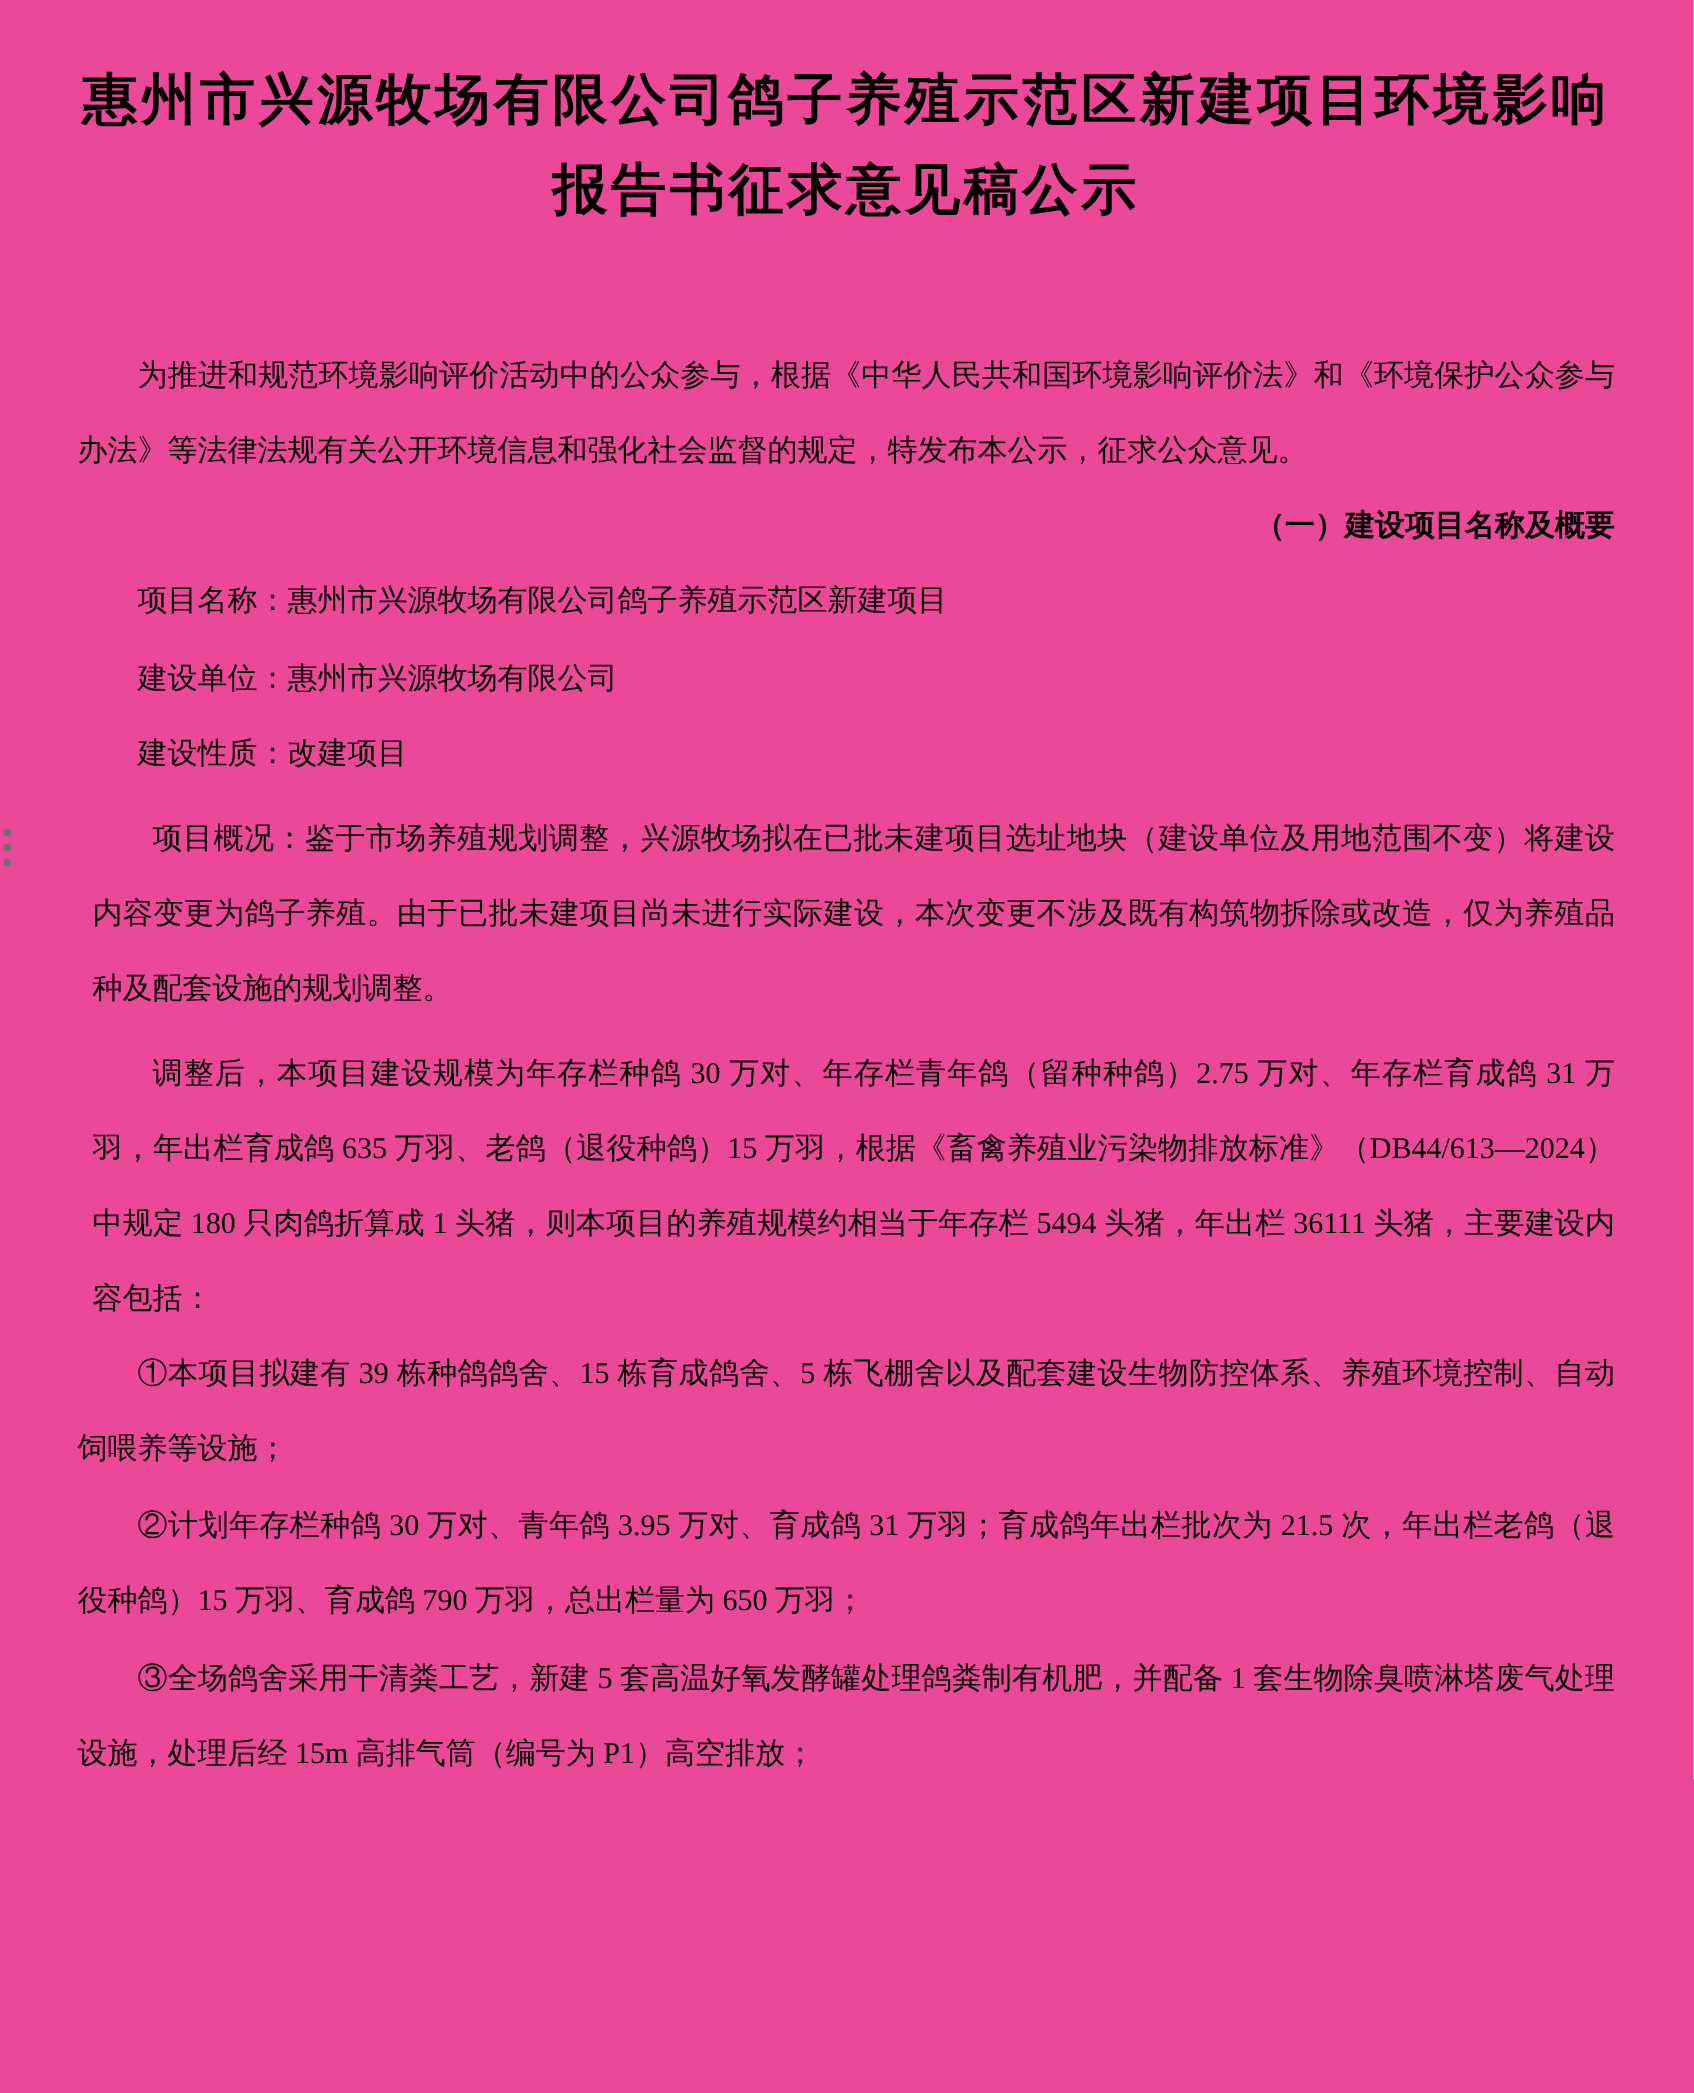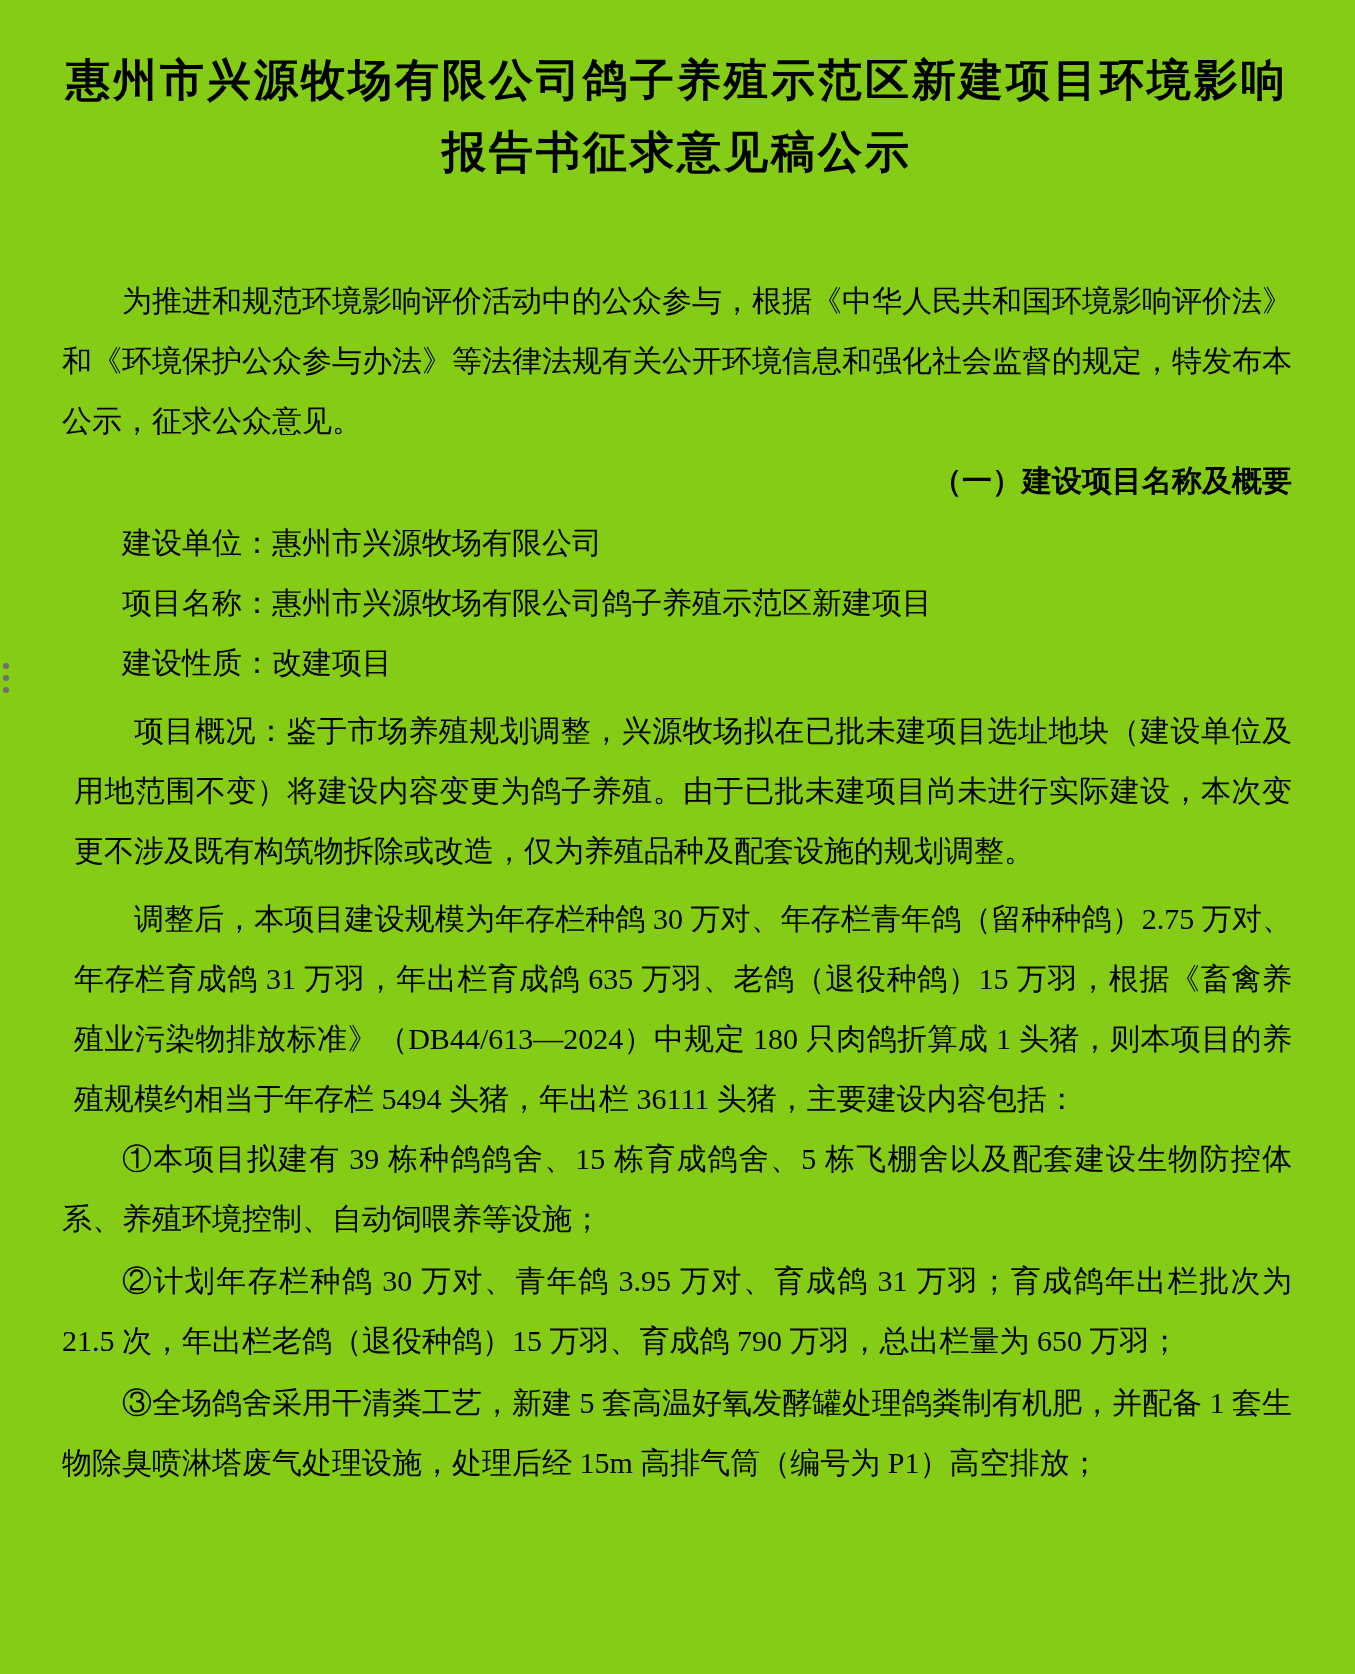--- a/index.html
+++ b/index.html
@@ -1,21 +1,21 @@
 <!DOCTYPE html>
 <html><head>
 <meta charset="utf-8">
 <style>
   * { margin: 0; padding: 0; box-sizing: border-box; }
   html, body { background: #ffffff; }
   .page {
     position: relative;
     width: 1355px;
     height: 1674px;
-    background: #84cc16;
+    background: #ec4899;
     color: #000000;
     overflow: hidden;
     font-family: "Liberation Serif", "DejaVu Serif", serif;
   }
   .content {
     position: absolute;
     left: 62px;
     top: 0;
     width: 1230px;
   }
@@ -24,21 +24,21 @@
     font-family: "Liberation Sans", "DejaVu Sans", sans-serif;
     font-weight: bold;
     font-size: 44px;
     line-height: 72px;
     letter-spacing: 3px;
     text-align: center;
     white-space: nowrap;
   }
   .body-text {
     margin-top: 83px;
-    font-size: 30px;
+    font-size: 24px;
     line-height: 60px;
   }
   .para {
     text-align: justify;
     text-justify: inter-character;
     text-indent: 2em;
   }
   .heading {
     font-weight: bold;
     text-indent: 0;
@@ -79,22 +79,22 @@
   <div class="content">
 
     <h1 class="doc-title">
       <div>惠州市兴源牧场有限公司鸽子养殖示范区新建项目环境影响</div>
       <div>报告书征求意见稿公示</div>
     </h1>
 
     <div class="body-text">
       <p class="para">为推进和规范环境影响评价活动中的公众参与，根据《中华人民共和国环境影响评价法》和《环境保护公众参与办法》等法律法规有关公开环境信息和强化社会监督的规定，特发布本公示，征求公众意见。</p>
       <p class="para heading">（一）建设项目名称及概要</p>
+      <p class="para">项目名称：惠州市兴源牧场有限公司鸽子养殖示范区新建项目</p>
       <p class="para mt2">建设单位：惠州市兴源牧场有限公司</p>
-      <p class="para">项目名称：惠州市兴源牧场有限公司鸽子养殖示范区新建项目</p>
       <p class="para">建设性质：改建项目</p>
       <p class="para mt8">项目概况：鉴于市场养殖规划调整，兴源牧场拟在已批未建项目选址地块（建设单位及用地范围不变）将建设内容变更为鸽子养殖。由于已批未建项目尚未进行实际建设，本次变更不涉及既有构筑物拆除或改造，仅为养殖品种及配套设施的规划调整。</p>
       <p class="para mt8">调整后，本项目建设规模为年存栏种鸽 30 万对、年存栏青年鸽（留种种鸽）2.75 万对、年存栏育成鸽 31 万羽，年出栏育成鸽 635 万羽、老鸽（退役种鸽）15 万羽，根据《畜禽养殖业污染物排放标准》（DB44/613—2024）中规定 180 只肉鸽折算成 1 头猪，则本项目的养殖规模约相当于年存栏 5494 头猪，年出栏 36111 头猪，主要建设内容包括：</p>
       <p class="para">①本项目拟建有 39 栋种鸽鸽舍、15 栋育成鸽舍、5 栋飞棚舍以及配套建设生物防控体系、养殖环境控制、自动饲喂养等设施；</p>
       <p class="para mt2">②计划年存栏种鸽 30 万对、青年鸽 3.95 万对、育成鸽 31 万羽；育成鸽年出栏批次为 21.5 次，年出栏老鸽（退役种鸽）15 万羽、育成鸽 790 万羽，总出栏量为 650 万羽；</p>
       <p class="para mt2">③全场鸽舍采用干清粪工艺，新建 5 套高温好氧发酵罐处理鸽粪制有机肥，并配备 1 套生物除臭喷淋塔废气处理设施，处理后经 15m 高排气筒（编号为 P1）高空排放；</p>
     </div>
 
   </div>
 </div>

